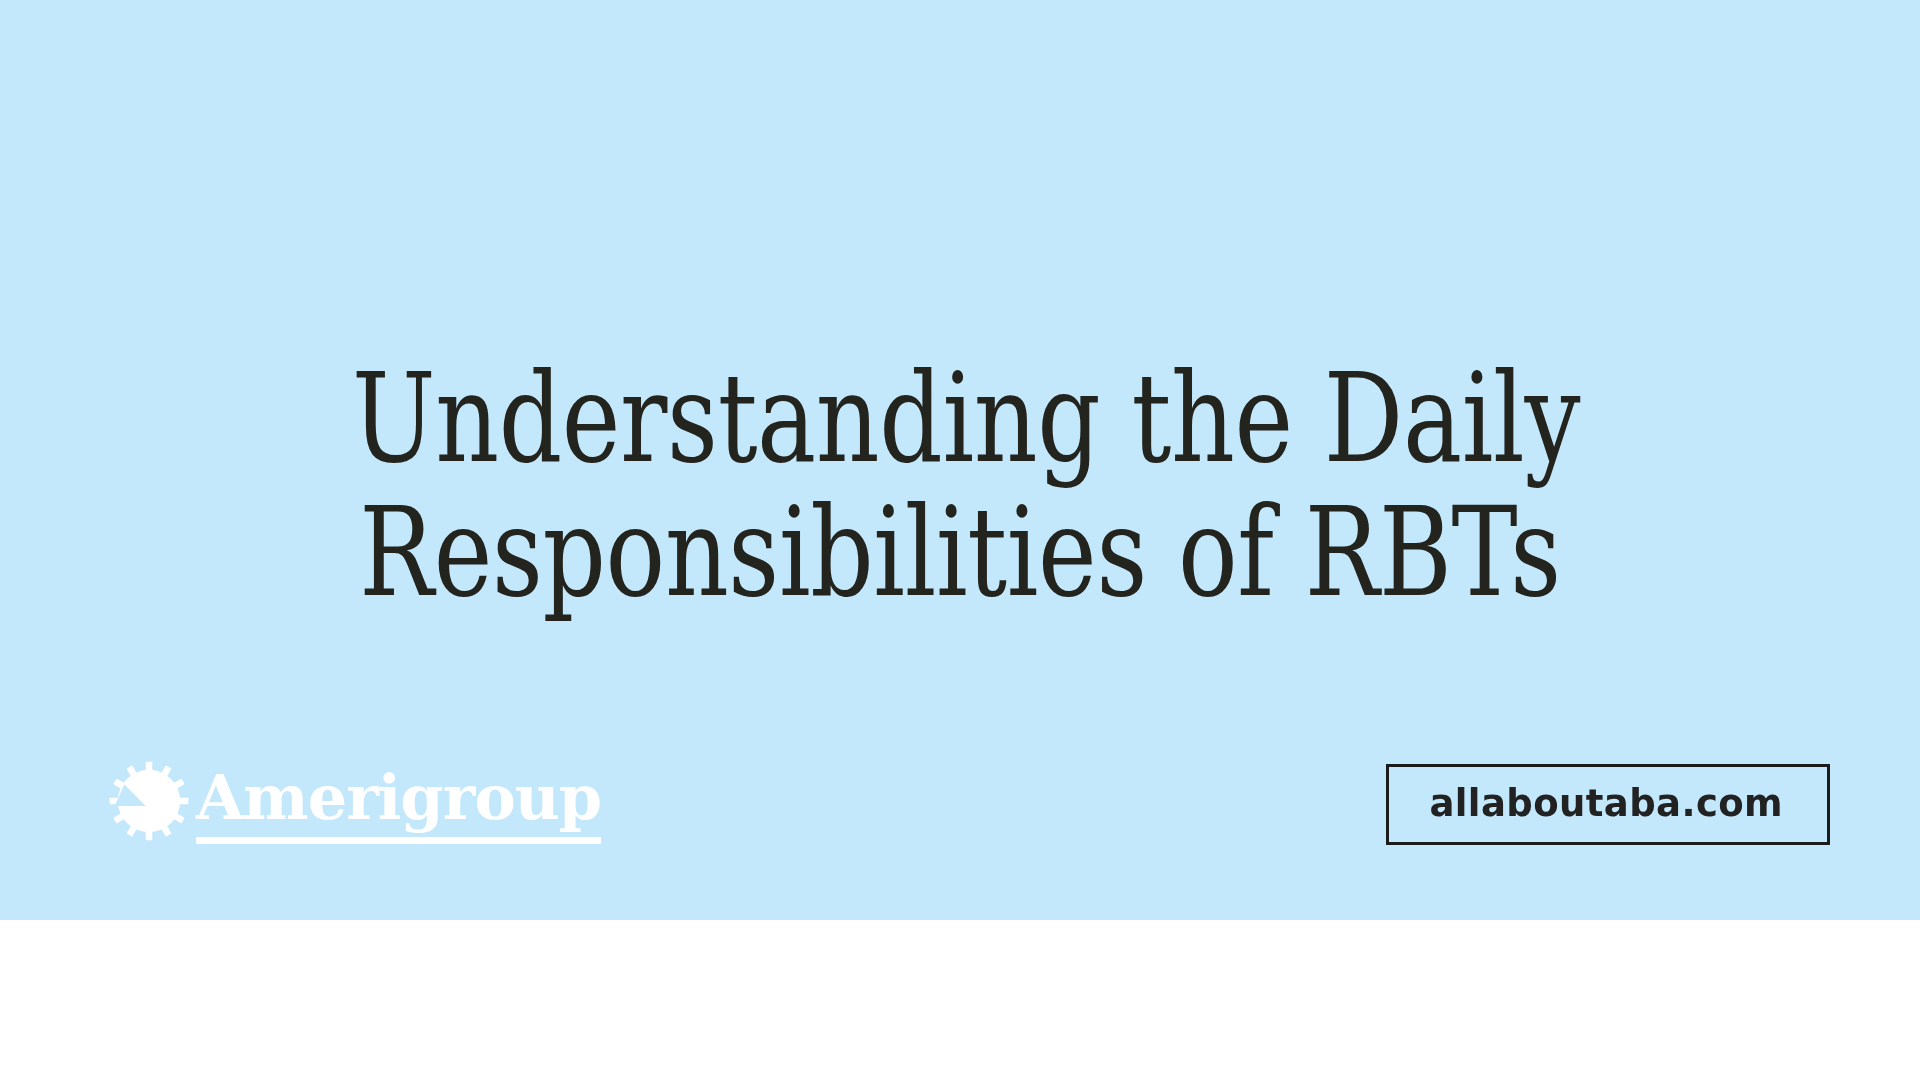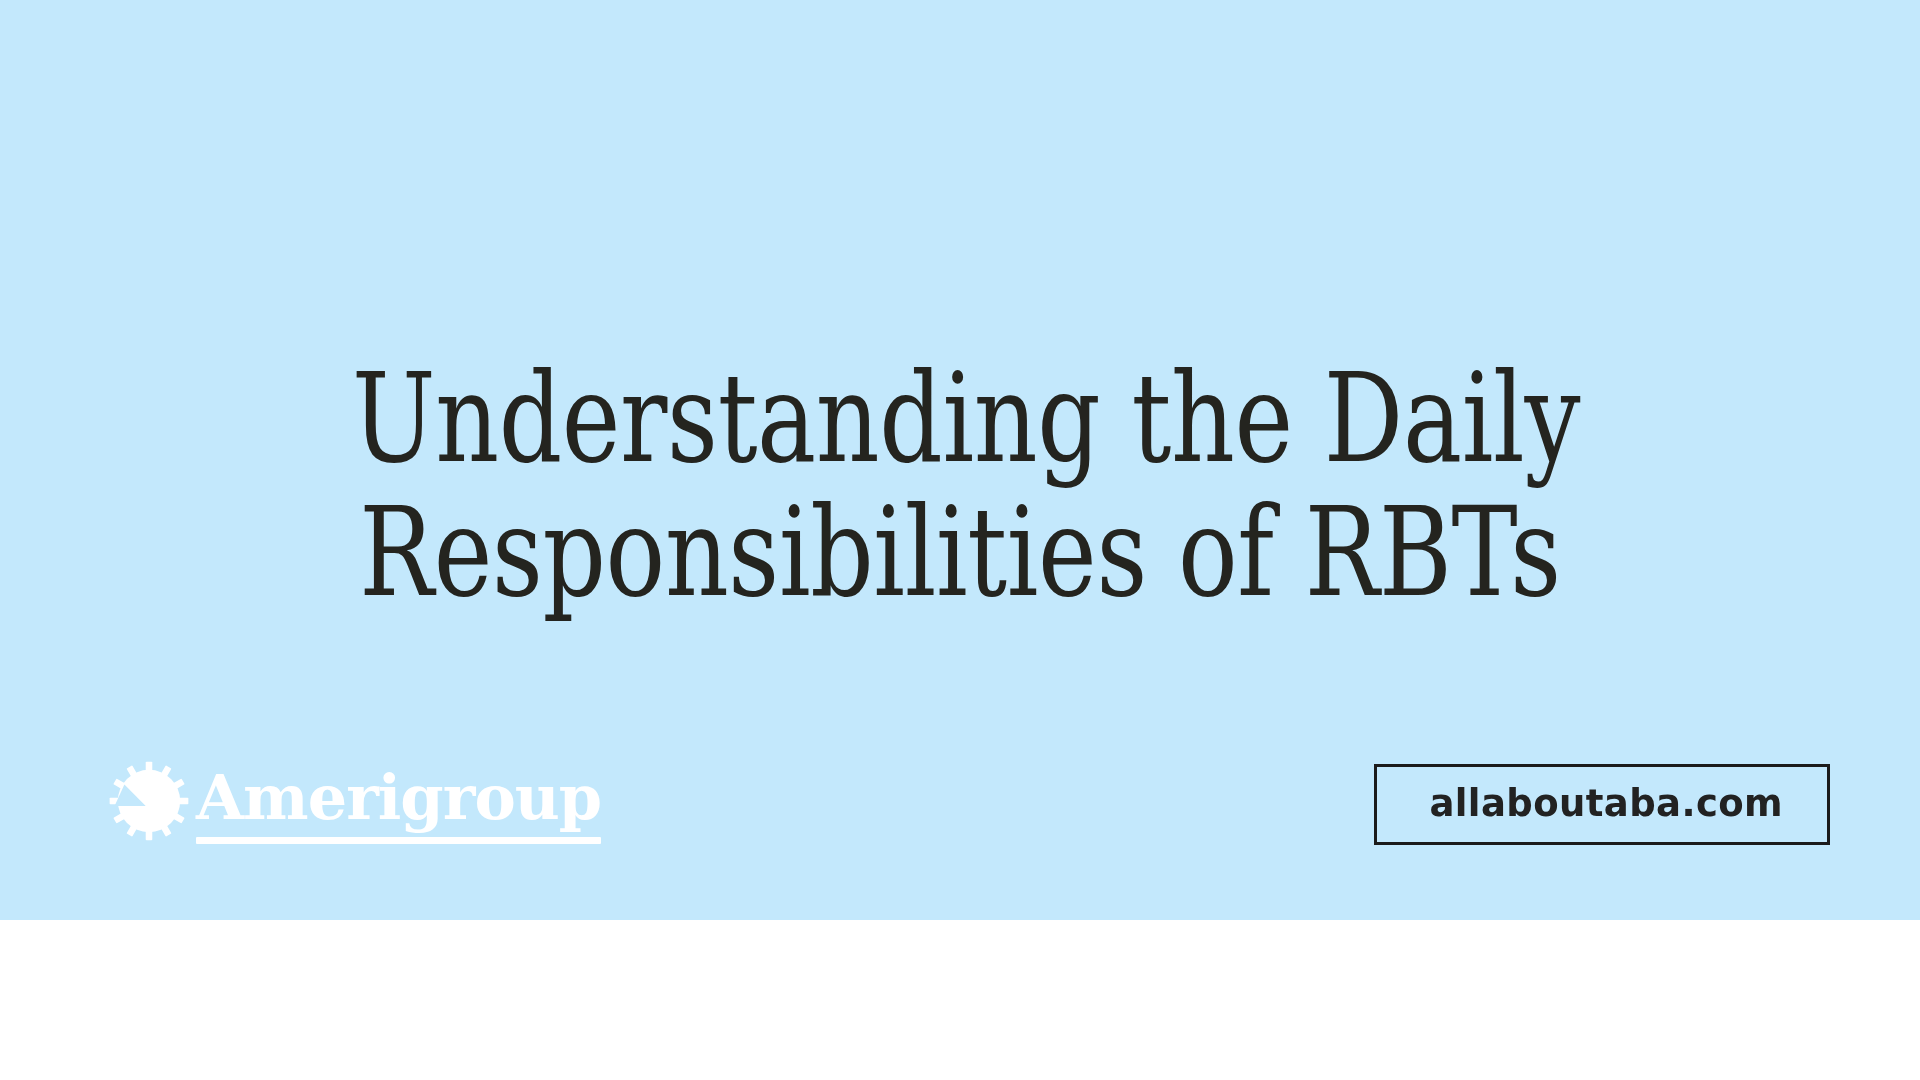--- a/index.html
+++ b/index.html
@@ -86,21 +86,21 @@
     border-radius: 1px;
   }
 
   
   #site-badge {
     position: absolute;
     right: 90px;
     bottom: 75px;
     border: 3px solid #1b1b1b;
     background: transparent;
-    padding: 18px 44px 20px 52px;
+    padding: 18px 44px 20px 40px;
     box-sizing: border-box;
   }
   #site-badge-text {
     font-family: "DejaVu Sans", "Liberation Sans", sans-serif;
     font-weight: 700;
     font-size: 37px;
     line-height: 1;
     letter-spacing: 0.4px;
     color: #222222;
     white-space: nowrap;

